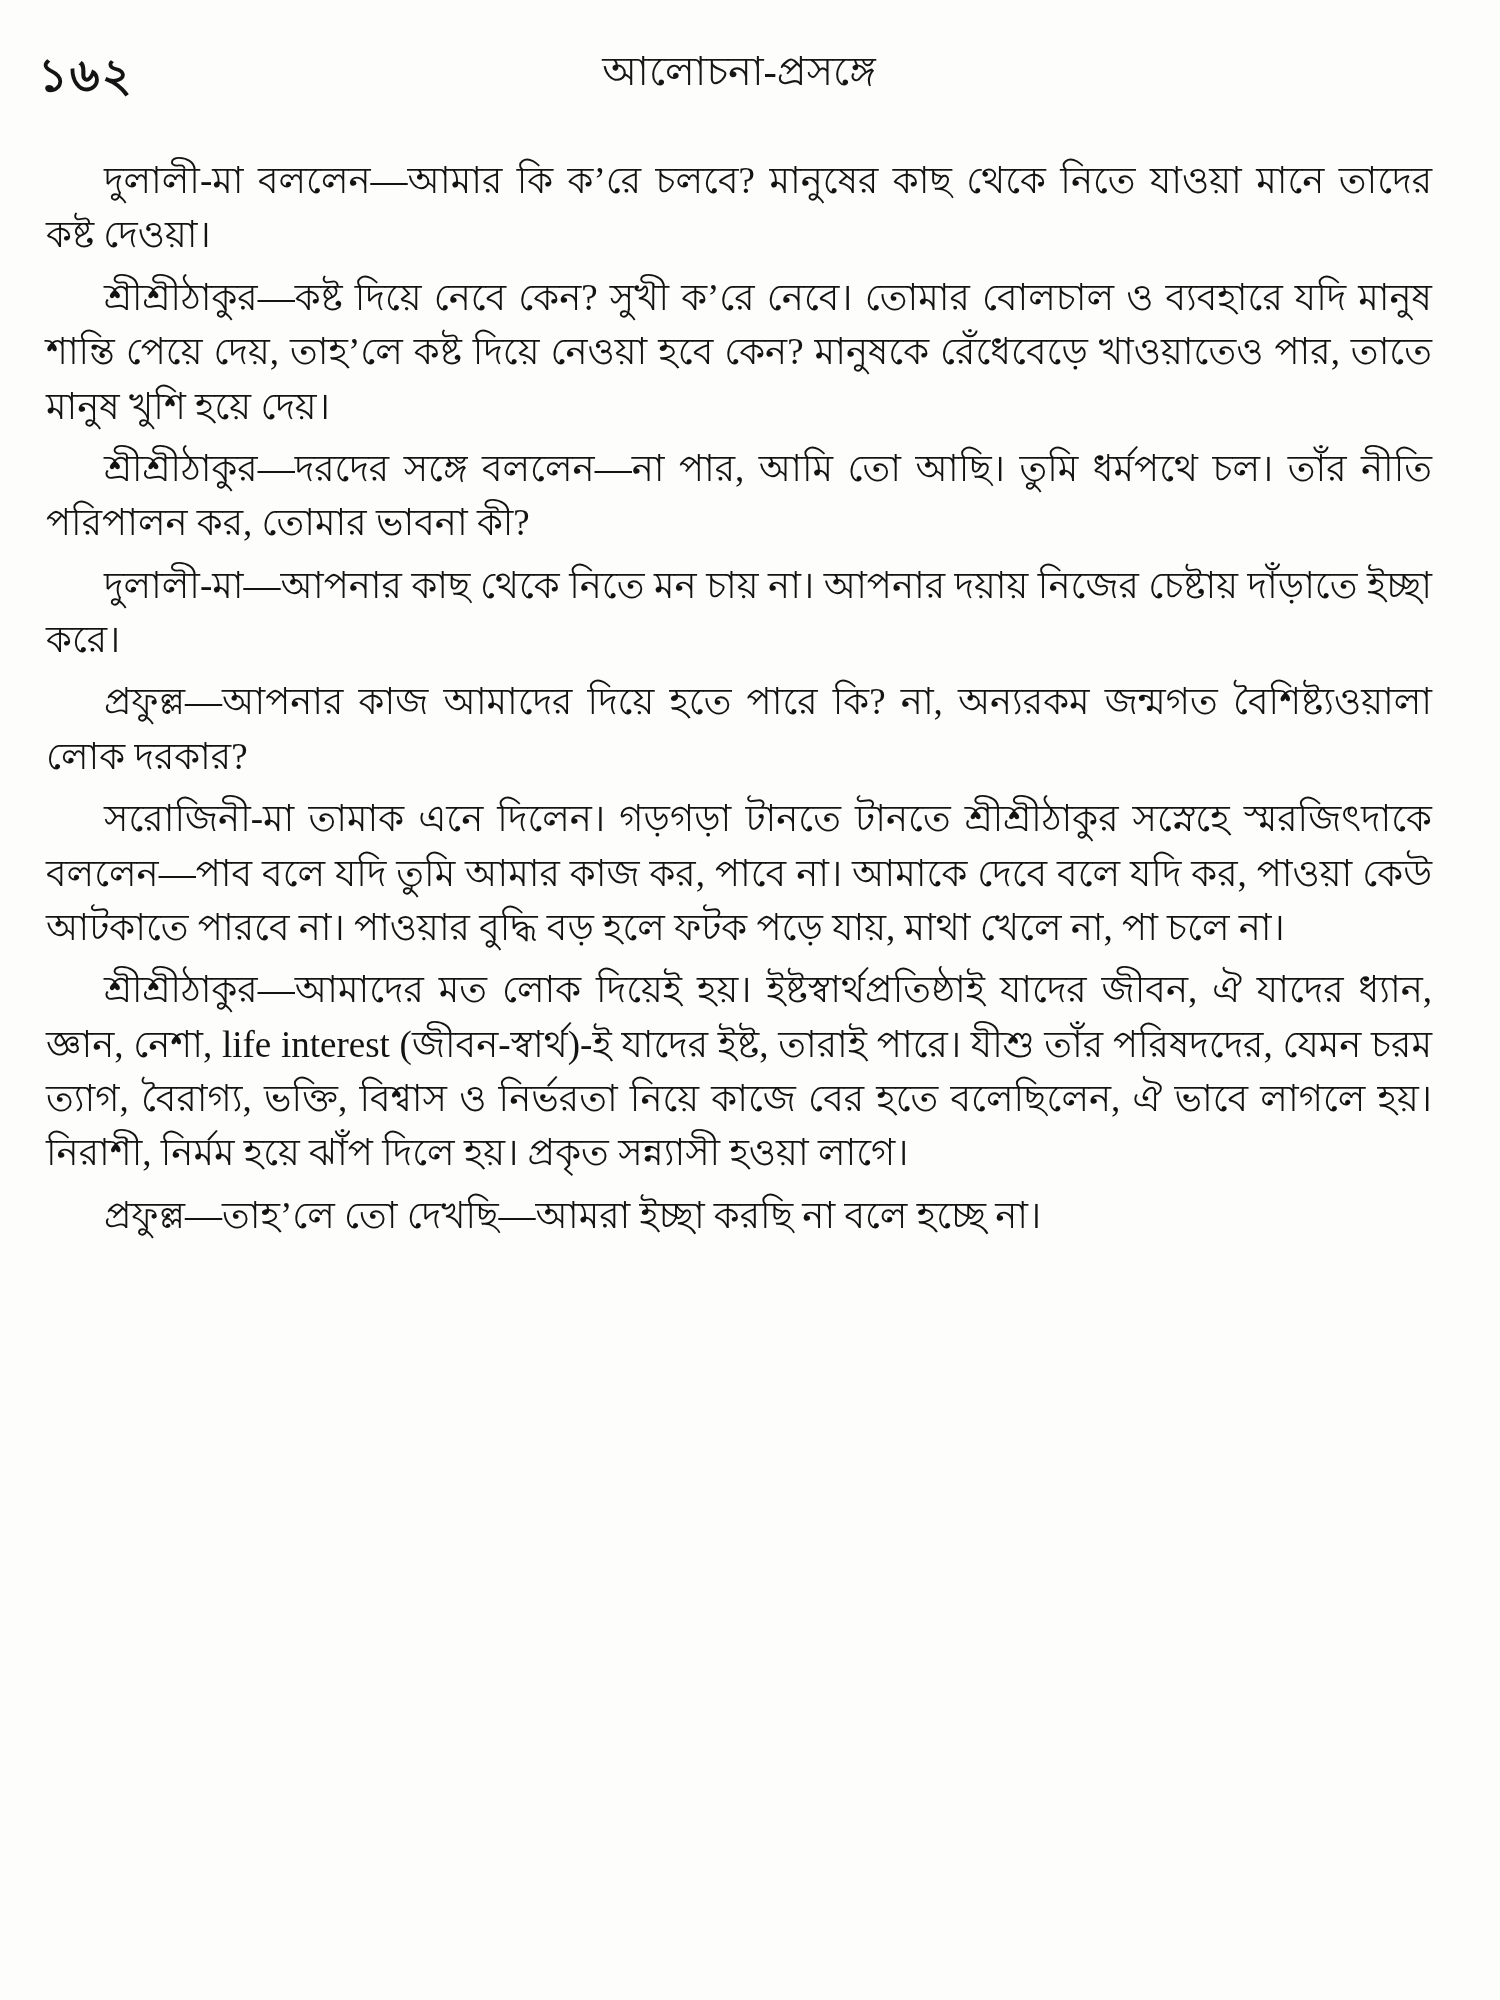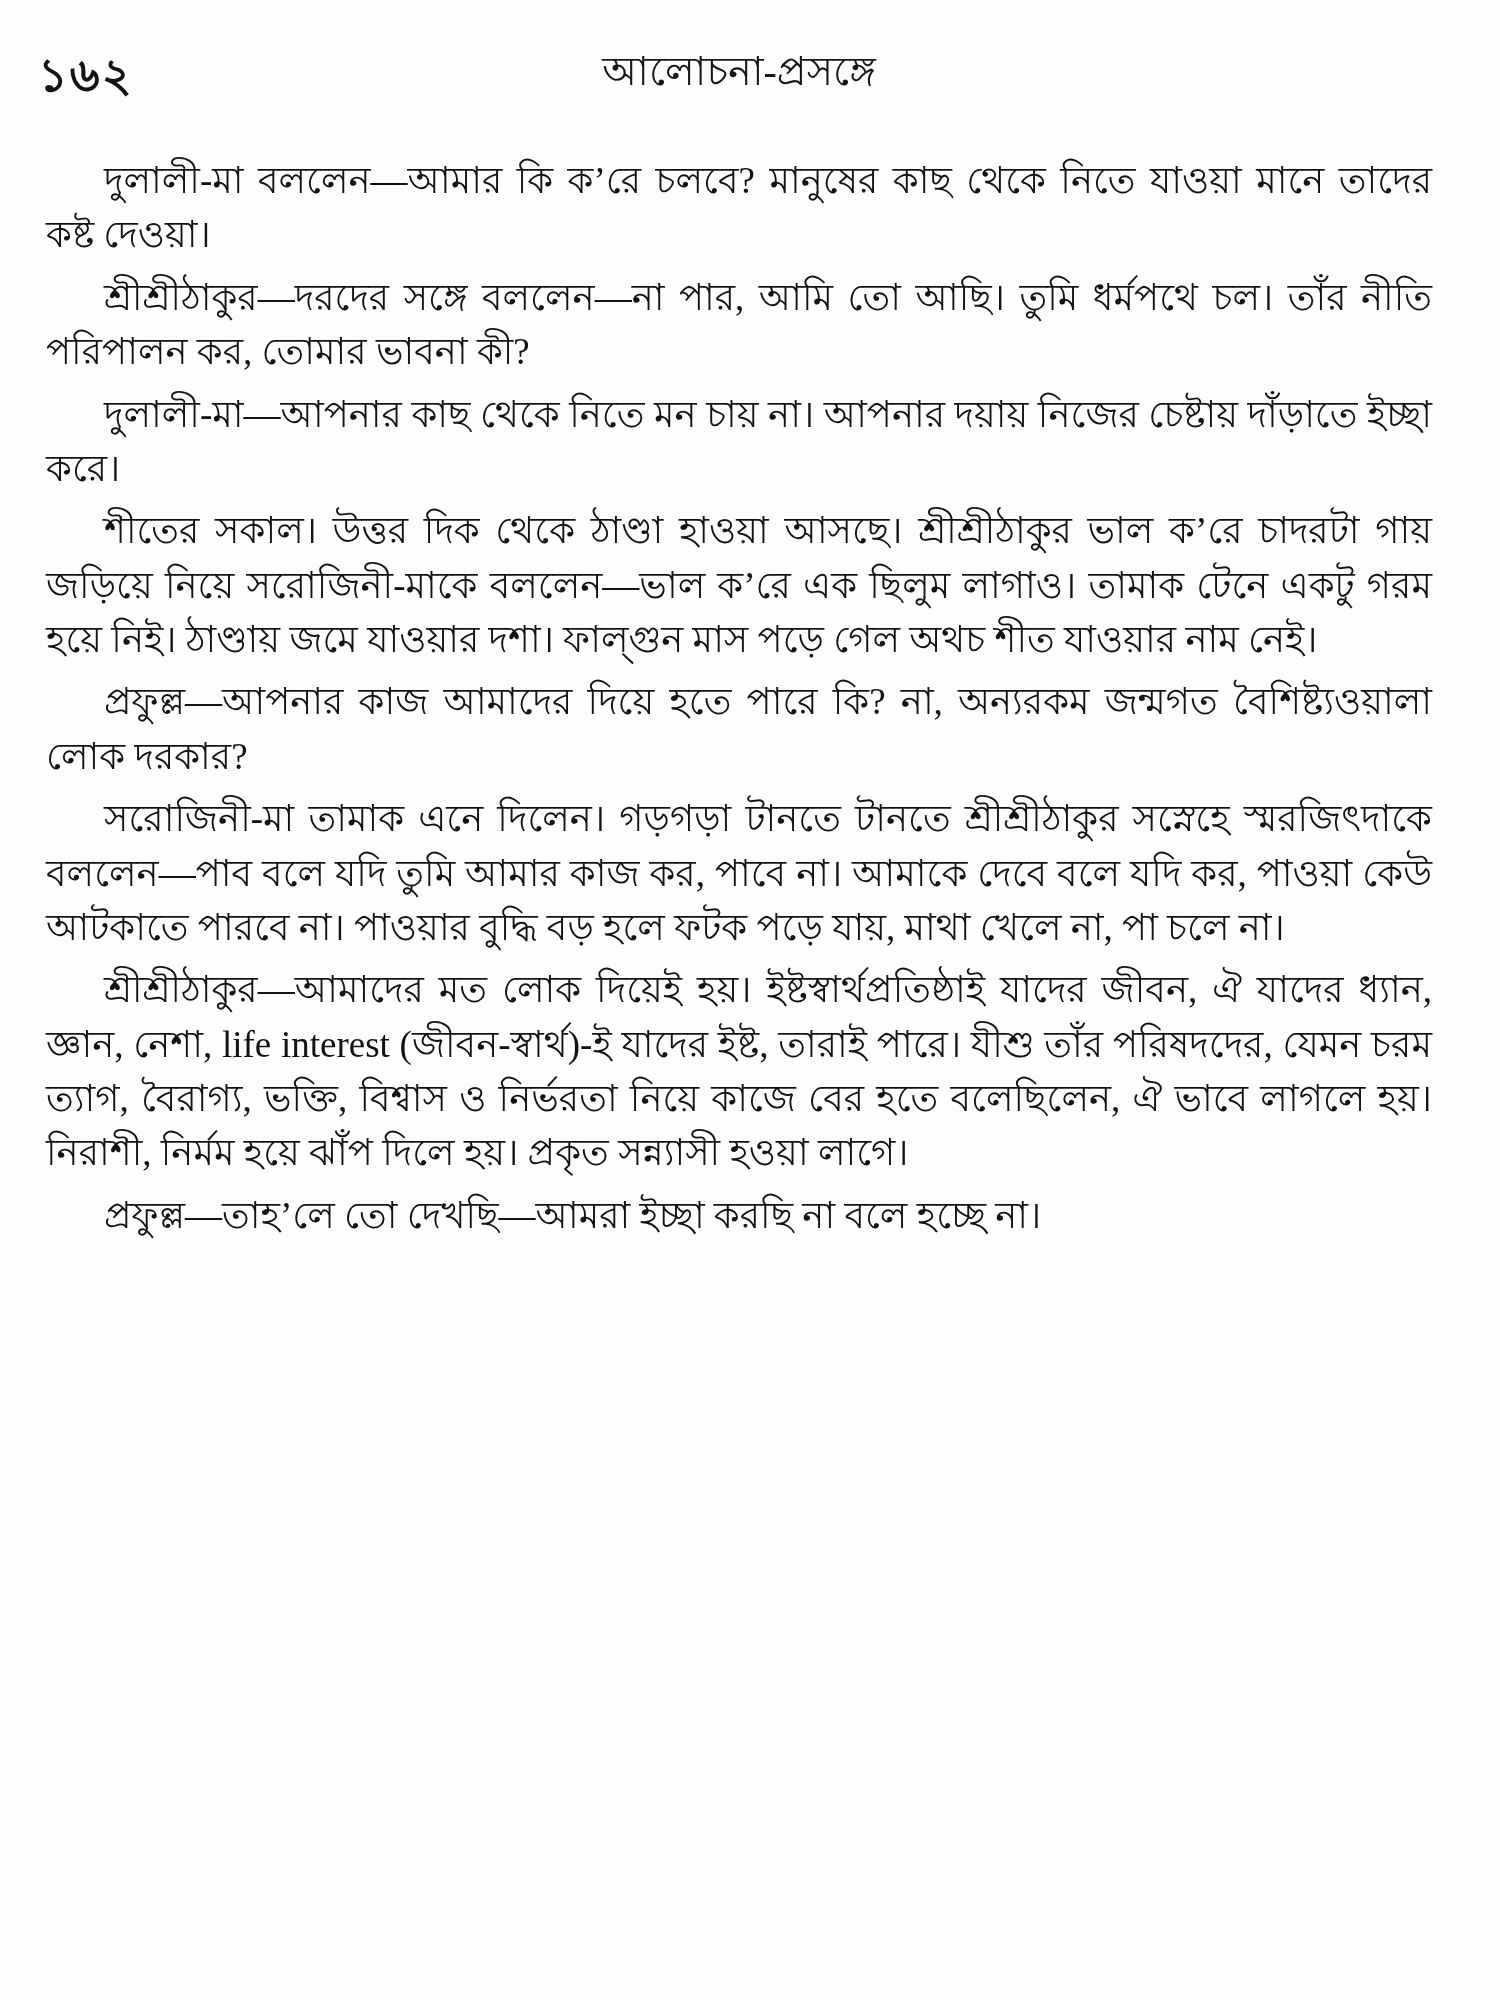--- a/index.html
+++ b/index.html
@@ -52,22 +52,22 @@
 
 <div class="page">
 
   <div class="page-head">
     <span class="page-number">১৬২</span>
     <span class="running-header">আলোচনা-প্রসঙ্গে</span>
   </div>
 
   <div class="body-text">
     <p>দুলালী-মা বললেন—আমার কি ক’রে চলবে? মানুষের কাছ থেকে নিতে যাওয়া মানে তাদের কষ্ট দেওয়া।</p>
+    <p>শ্রীশ্রীঠাকুর—কষ্ট দিয়ে নেবে কেন? সুখী ক’রে নেবে। তোমার বোলচাল ও ব্যবহারে যদি মানুষ শান্তি পেয়ে দেয়, তাহ’লে কষ্ট দিয়ে নেওয়া হবে কেন? মানুষকে রেঁধেবেড়ে খাওয়াতেও পার, তাতে মানুষ খুশি হয়ে দেয়।</p>
     <p>শ্রীশ্রীঠাকুর—দরদের সঙ্গে বললেন—না পার, আমি তো আছি। তুমি ধর্মপথে চল। তাঁর নীতি পরিপালন কর, তোমার ভাবনা কী?</p>
     <p>দুলালী-মা—আপনার কাছ থেকে নিতে মন চায় না। আপনার দয়ায় নিজের চেষ্টায় দাঁড়াতে ইচ্ছা করে।</p>
-    <p>শীতের সকাল। উত্তর দিক থেকে ঠাণ্ডা হাওয়া আসছে। শ্রীশ্রীঠাকুর ভাল ক’রে চাদরটা গায় জড়িয়ে নিয়ে সরোজিনী-মাকে বললেন—ভাল ক’রে এক ছিলুম লাগাও। তামাক টেনে একটু গরম হয়ে নিই। ঠাণ্ডায় জমে যাওয়ার দশা। ফাল্গুন মাস পড়ে গেল অথচ শীত যাওয়ার নাম নেই।</p>
     <p>প্রফুল্ল—আপনার কাজ আমাদের দিয়ে হতে পারে কি? না, অন্যরকম জন্মগত বৈশিষ্ট্যওয়ালা লোক দরকার?</p>
     <p>সরোজিনী-মা তামাক এনে দিলেন। গড়গড়া টানতে টানতে শ্রীশ্রীঠাকুর সস্নেহে স্মরজিৎদাকে বললেন—পাব বলে যদি তুমি আমার কাজ কর, পাবে না। আমাকে দেবে বলে যদি কর, পাওয়া কেউ আটকাতে পারবে না। পাওয়ার বুদ্ধি বড় হলে ফটক পড়ে যায়, মাথা খেলে না, পা চলে না।</p>
     <p>শ্রীশ্রীঠাকুর—আমাদের মত লোক দিয়েই হয়। ইষ্টস্বার্থপ্রতিষ্ঠাই যাদের জীবন, ঐ যাদের ধ্যান, জ্ঞান, নেশা, life interest (জীবন-স্বার্থ)-ই যাদের ইষ্ট, তারাই পারে। যীশু তাঁর পরিষদদের, যেমন চরম ত্যাগ, বৈরাগ্য, ভক্তি, বিশ্বাস ও নির্ভরতা নিয়ে কাজে বের হতে বলেছিলেন, ঐ ভাবে লাগলে হয়। নিরাশী, নির্মম হয়ে ঝাঁপ দিলে হয়। প্রকৃত সন্ন্যাসী হওয়া লাগে।</p>
     <p>প্রফুল্ল—তাহ’লে তো দেখছি—আমরা ইচ্ছা করছি না বলে হচ্ছে না।</p>
   </div>
 
 </div>
 
 </body></html>

